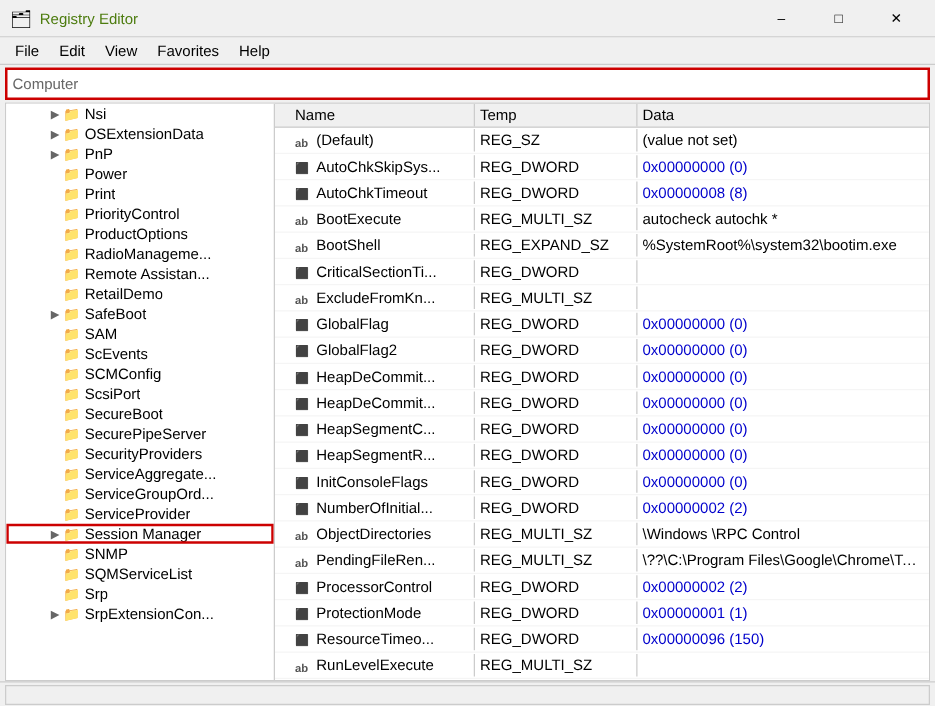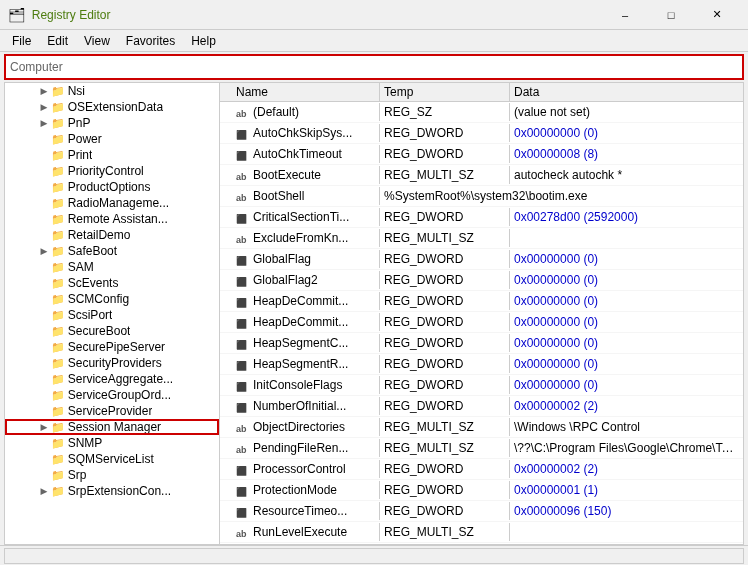--- a/index.html
+++ b/index.html
@@ -380,29 +380,29 @@
             <span>BootExecute</span>
           </div>
           <div class="col-type">REG_MULTI_SZ</div>
           <div class="col-data black">autocheck autochk *</div>
         </div>
         <div class="value-row">
           <div class="col-name">
             <span class="reg-icon" style="font-weight: bold; font-size: 9px; color: rgb(85, 85, 85);">ab</span>
             <span>BootShell</span>
           </div>
+          <div class="col-type">REG_EXPAND_SZ</div>
           <div class="col-data black">%SystemRoot%\system32\bootim.exe</div>
         </div>
         <div class="value-row">
           <div class="col-name">
             <span class="reg-icon"><span style="font-size:9px;color:#888;">⬛</span></span>
             <span>CriticalSectionTi...</span>
           </div>
           <div class="col-type">REG_DWORD</div>
-          <div class="col-data ">0x00278d00 (2592000)</div>
         </div>
         <div class="value-row">
           <div class="col-name">
             <span class="reg-icon" style="font-weight: bold; font-size: 9px; color: rgb(85, 85, 85);">ab</span>
             <span>ExcludeFromKn...</span>
           </div>
           <div class="col-type">REG_MULTI_SZ</div>
           <div class="col-data black"></div>
         </div>
         <div class="value-row">

